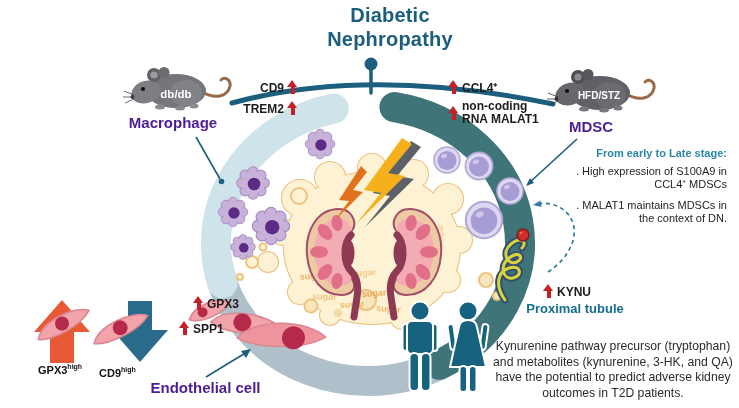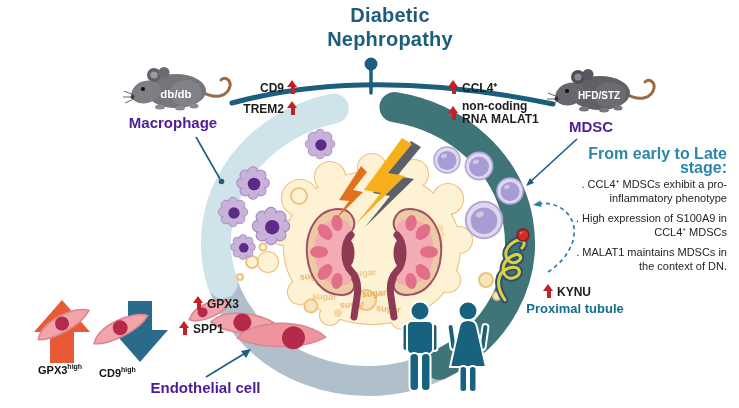--- a/index.html
+++ b/index.html
@@ -15,21 +15,21 @@
   .marker-col{display:flex;flex-direction:column;align-items:flex-end;gap:6px;}
   .m2{font-size:12px;line-height:13px;font-weight:700;color:#1c1c1c;}
   .uarr{display:inline-block;position:relative;width:11px;height:15px;margin:0 1px;flex:0 0 auto;}
   .uarr::before{content:"";position:absolute;top:0;left:0;border-left:5.5px solid transparent;
         border-right:5.5px solid transparent;border-bottom:7px solid #c32127;}
   .uarr::after{content:"";position:absolute;top:6px;left:3.5px;width:4px;height:8px;background:#c32127;}
   .stage-block{font-size:11.5px;line-height:14.5px;color:#222;}
   .stage-block p{margin:0 0 13px 0;}
   .stage-h{color:#2c86a8;font-weight:700;margin-right:4px;}
   .right-stage{font-size:11px;line-height:13.5px;color:#242424;text-align:right;}
-  .right-stage .stage-h{display:block;margin:0 0 4px 0;font-size:16px;}
+  .right-stage .stage-h{display:block;margin:0 0 4px 0;font-size:11px;}
   .right-stage .bullet{margin:0 0 7px 0;}
   .para{font-size:12.2px;line-height:15.5px;color:#2b2b2b;text-align:center;}
   .hi-label{font-size:11px;font-weight:700;color:#111;}
   .hi-label sup{font-size:7px;}
 </style>
 </head>
 <body>
 
 <div id="fig">
 
@@ -311,21 +311,20 @@
   <div class="abs cell-label" style="left:118px;top:114px;width:110px">Macrophage</div>
   <div class="abs cell-label" style="left:556px;top:118px;width:70px">MDSC</div>
   <div class="abs cell-label" style="left:128px;top:379px;width:155px">Endothelial cell</div>
   <div class="abs prox-label" style="left:500px;top:301px;width:150px">Proximal tubule</div>
 
   <div class="abs stage-block" style="left:8px;top:159px;width:180px">
   </div>
 
   <div class="abs right-stage" style="left:561px;top:147px;width:166px">
     <div class="stage-h">From early to Late stage:</div>
-    <div class="bullet">. CCL4⁺ MDSCs exhibit a pro-inflammatory phenotype</div>
     <div class="bullet">. High expression of S100A9 in CCL4⁺ MDSCs</div>
     <div class="bullet">. MALAT1 maintains MDSCs in the context of DN.</div>
   </div>
 
   <div class="abs marker-row" style="left:192px;top:296px">
     <span class="uarr"></span>
     <span>GPX3</span>
   </div>
   <div class="abs marker-row" style="left:178px;top:321px">
     <span class="uarr"></span>
@@ -337,14 +336,15 @@
   </div>
   <div class="abs hi-label" style="left:99px;top:366px">
     <span>CD9</span><sup>high</sup>
   </div>
 
   <div class="abs marker-row" style="left:542px;top:284px">
     <span class="uarr"></span>
     <span>KYNU</span>
   </div>
 
+  <div class="abs para" style="left:489px;top:339px;width:248px">Kynurenine pathway precursor (tryptophan) and metabolites (kynurenine, 3-HK, and QA) have the potential to predict adverse kidney outcomes in T2D patients.</div>
 
 </div>
 
 </body></html>

